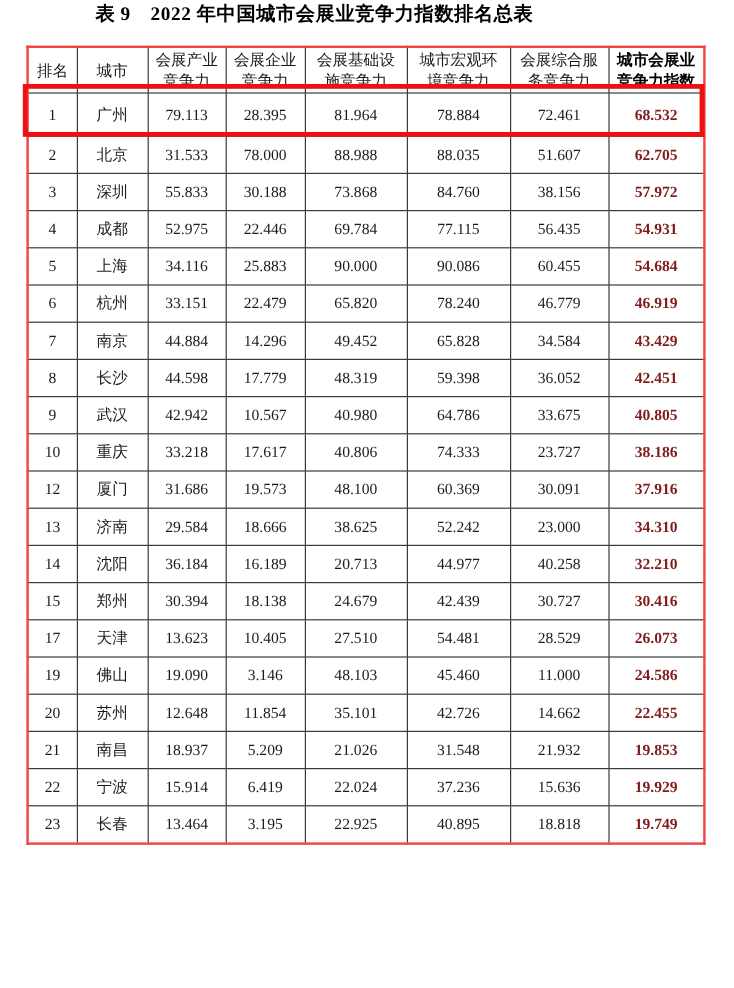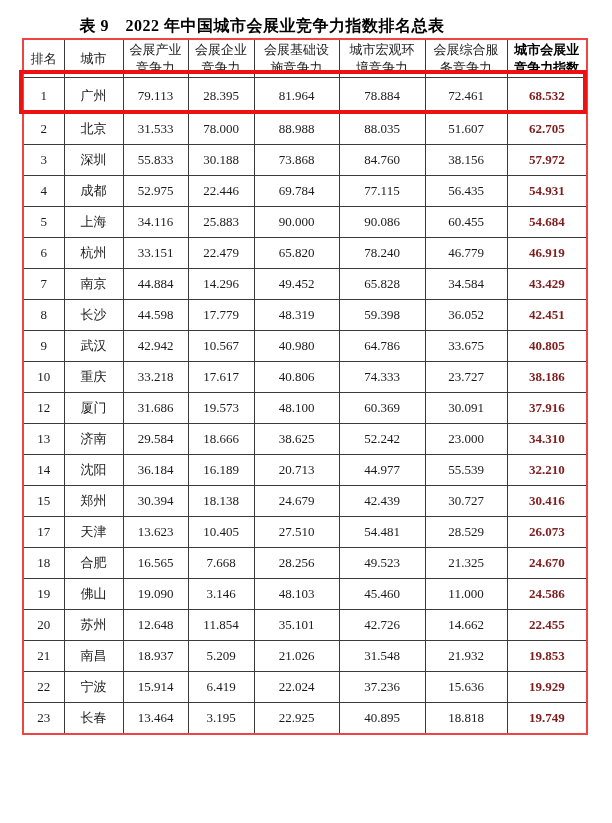--- a/index.html
+++ b/index.html
@@ -7,21 +7,21 @@
     width: 612px;
     height: 823px;
     background: #ffffff;
     position: relative;
     font-family: "Liberation Serif", "DejaVu Serif", serif;
     color: #1a1a1a;
     overflow: hidden;
   }
   .title {
     position: absolute;
-    top: 16px;
+    top: 2px;
     left: 0;
     width: 524px;
     text-align: center;
     font-size: 16px;
     font-weight: bold;
     letter-spacing: 0.5px;
     color: #000;
   }
   table.rank-table {
     position: absolute;
@@ -217,21 +217,21 @@
     <td>23.000</td>
     <td class="index-cell">34.310</td>
   </tr>
       <tr>
     <td>14</td>
     <td>沈阳</td>
     <td>36.184</td>
     <td>16.189</td>
     <td>20.713</td>
     <td>44.977</td>
-    <td>55.539</td>
+    <td>40.258</td>
     <td class="index-cell">32.210</td>
   </tr>
       <tr>
     <td>15</td>
     <td>郑州</td>
     <td>30.394</td>
     <td>18.138</td>
     <td>24.679</td>
     <td>42.439</td>
     <td>30.727</td>
@@ -241,30 +241,20 @@
     <td>17</td>
     <td>天津</td>
     <td>13.623</td>
     <td>10.405</td>
     <td>27.510</td>
     <td>54.481</td>
     <td>28.529</td>
     <td class="index-cell">26.073</td>
   </tr>
       <tr>
-    <td>18</td>
-    <td>合肥</td>
-    <td>16.565</td>
-    <td>7.668</td>
-    <td>28.256</td>
-    <td>49.523</td>
-    <td>21.325</td>
-    <td class="index-cell">24.670</td>
-  </tr>
-      <tr>
     <td>19</td>
     <td>佛山</td>
     <td>19.090</td>
     <td>3.146</td>
     <td>48.103</td>
     <td>45.460</td>
     <td>11.000</td>
     <td class="index-cell">24.586</td>
   </tr>
       <tr>

